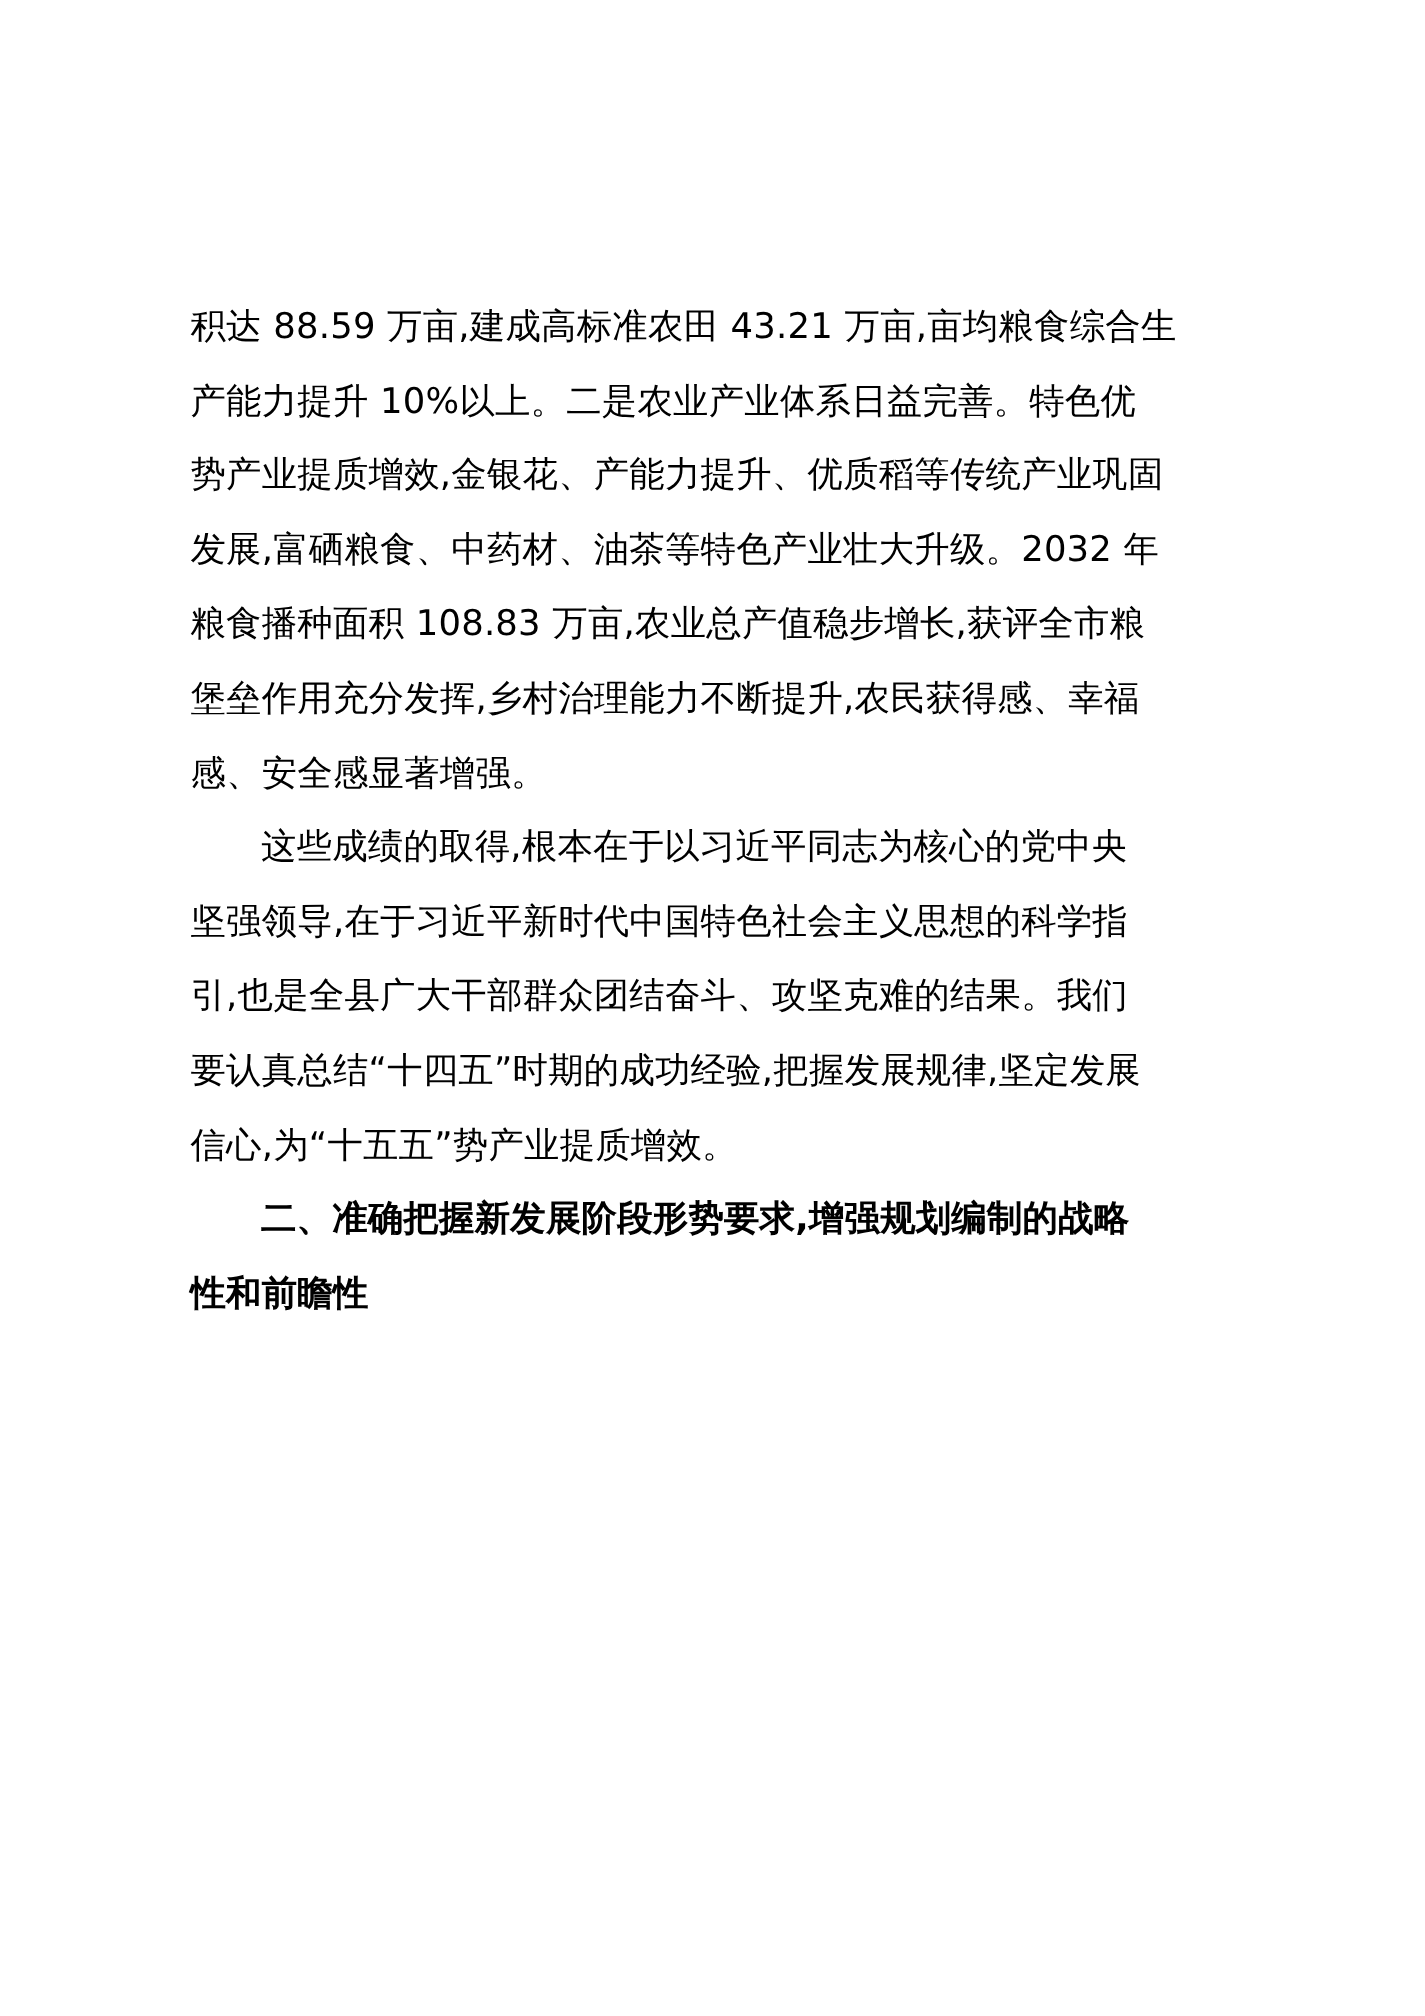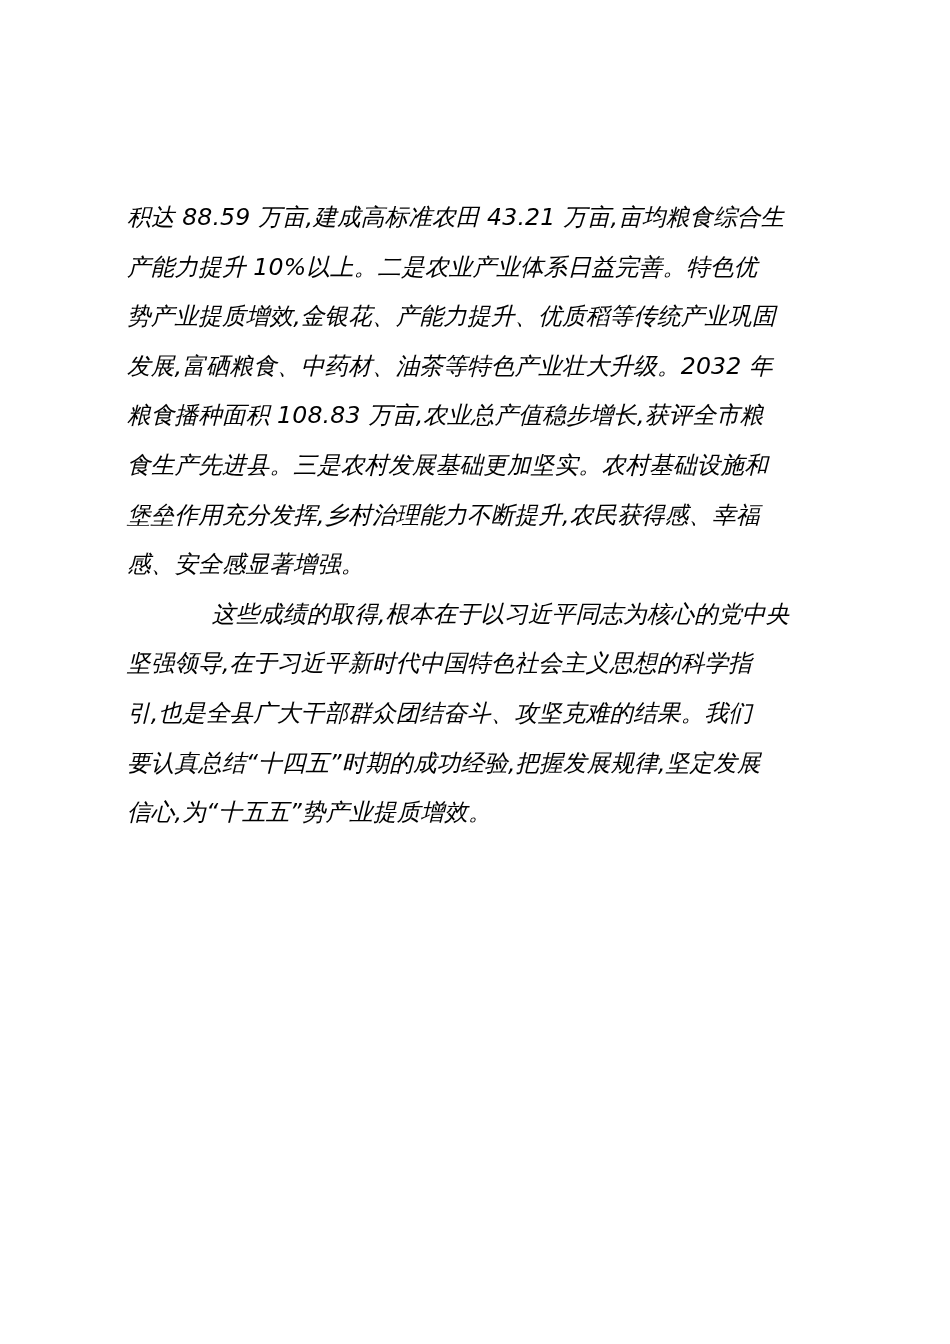--- a/index.html
+++ b/index.html
@@ -25,51 +25,50 @@
       margin: 0;
       padding: 0;
     }
     .line {
       display: block;
       height: 49.6px;
       line-height: 49.6px;
       font-size: 23.6px;
       white-space: nowrap;
       letter-spacing: 0.15px;
-      font-style: italic;
     }
     .indent {
       padding-left: 47px;
-      text-align: center;
     }
     .heading .line {
       font-weight: bold;
     }
   </style>
 </head>
 <body>
 
 <div class="page">
 
   <div class="para">
     <span class="line">积达 88.59 万亩,建成高标准农田 43.21 万亩,亩均粮食综合生</span>
     <span class="line">产能力提升 10%以上。二是农业产业体系日益完善。特色优</span>
     <span class="line">势产业提质增效,金银花、产能力提升、优质稻等传统产业巩固</span>
     <span class="line">发展,富硒粮食、中药材、油茶等特色产业壮大升级。2032 年</span>
     <span class="line">粮食播种面积 108.83 万亩,农业总产值稳步增长,获评全市粮</span>
-    <span class="line">食生产先进县。三是农村发展基础更加坚实。农村基础设施和</span>
     <span class="line">堡垒作用充分发挥,乡村治理能力不断提升,农民获得感、幸福</span>
     <span class="line">感、安全感显著增强。</span>
   </div>
 
   <div class="para">
     <span class="line indent">这些成绩的取得,根本在于以习近平同志为核心的党中央</span>
     <span class="line">坚强领导,在于习近平新时代中国特色社会主义思想的科学指</span>
     <span class="line">引,也是全县广大干部群众团结奋斗、攻坚克难的结果。我们</span>
     <span class="line">要认真总结“十四五”时期的成功经验,把握发展规律,坚定发展</span>
     <span class="line">信心,为“十五五”势产业提质增效。</span>
   </div>
 
   <div class="para heading">
+    <span class="line indent">二、准确把握新发展阶段形势要求,增强规划编制的战略</span>
+    <span class="line">性和前瞻性</span>
   </div>
 
 
 </div>
 
 </body></html>

